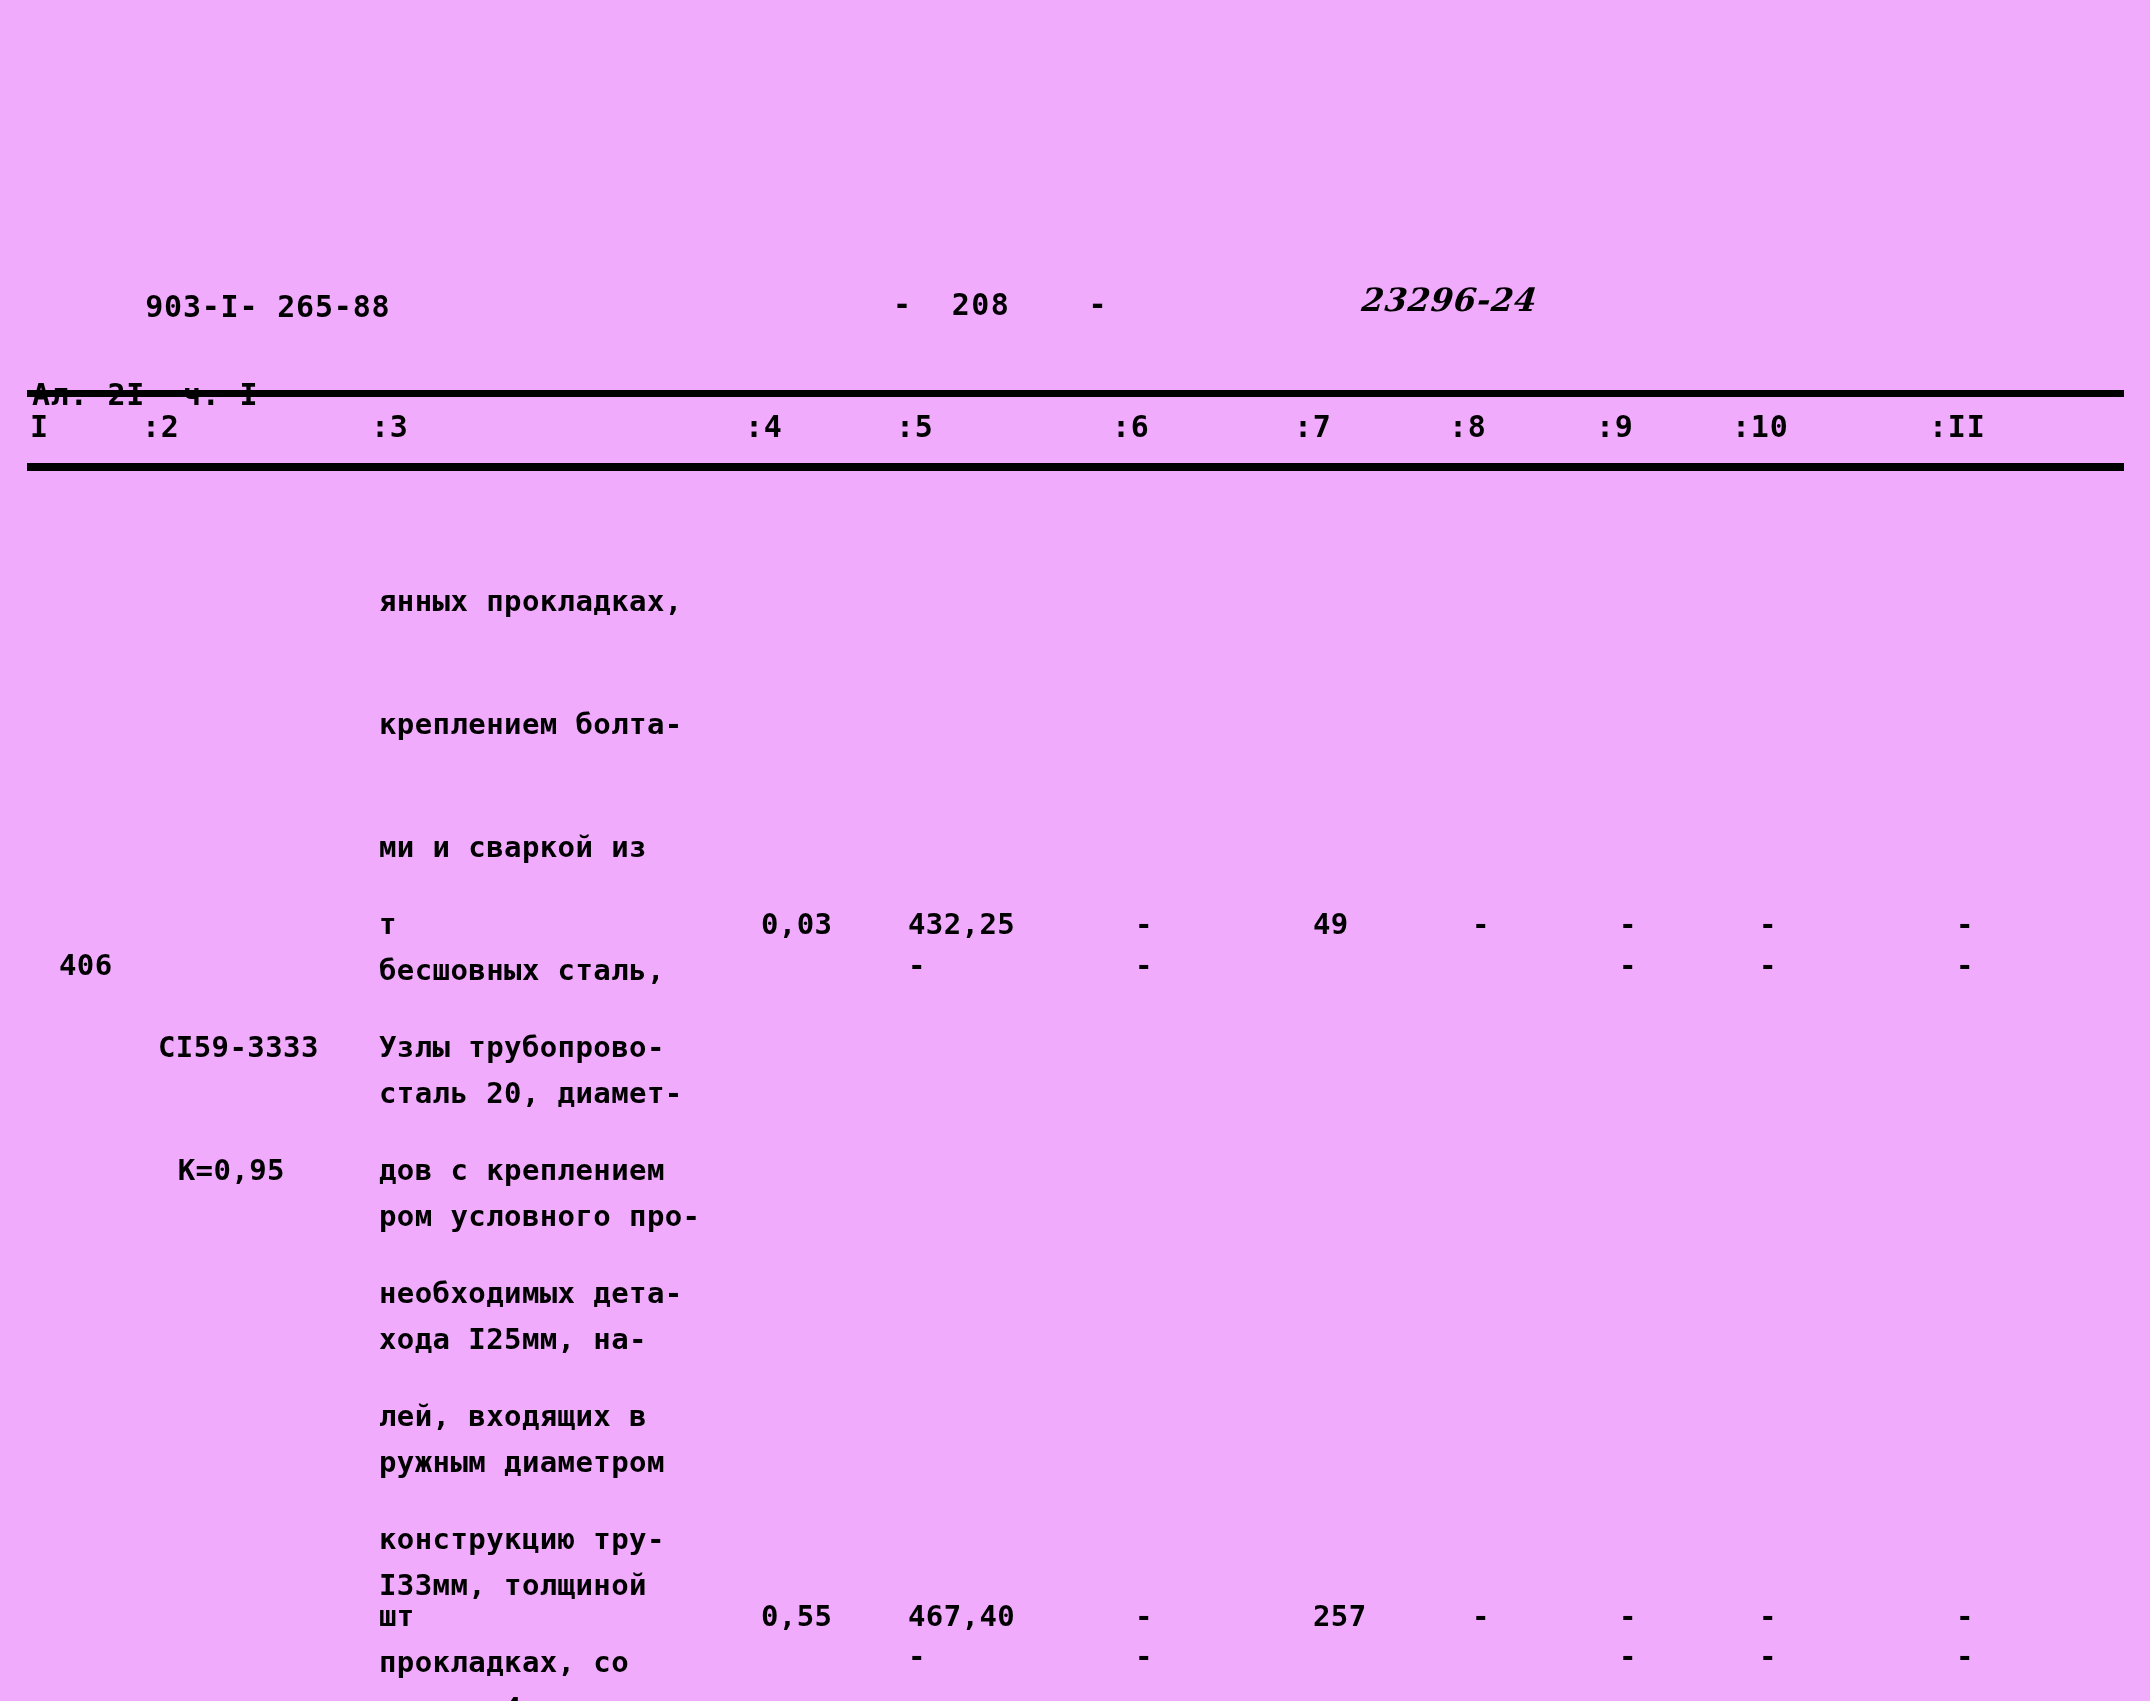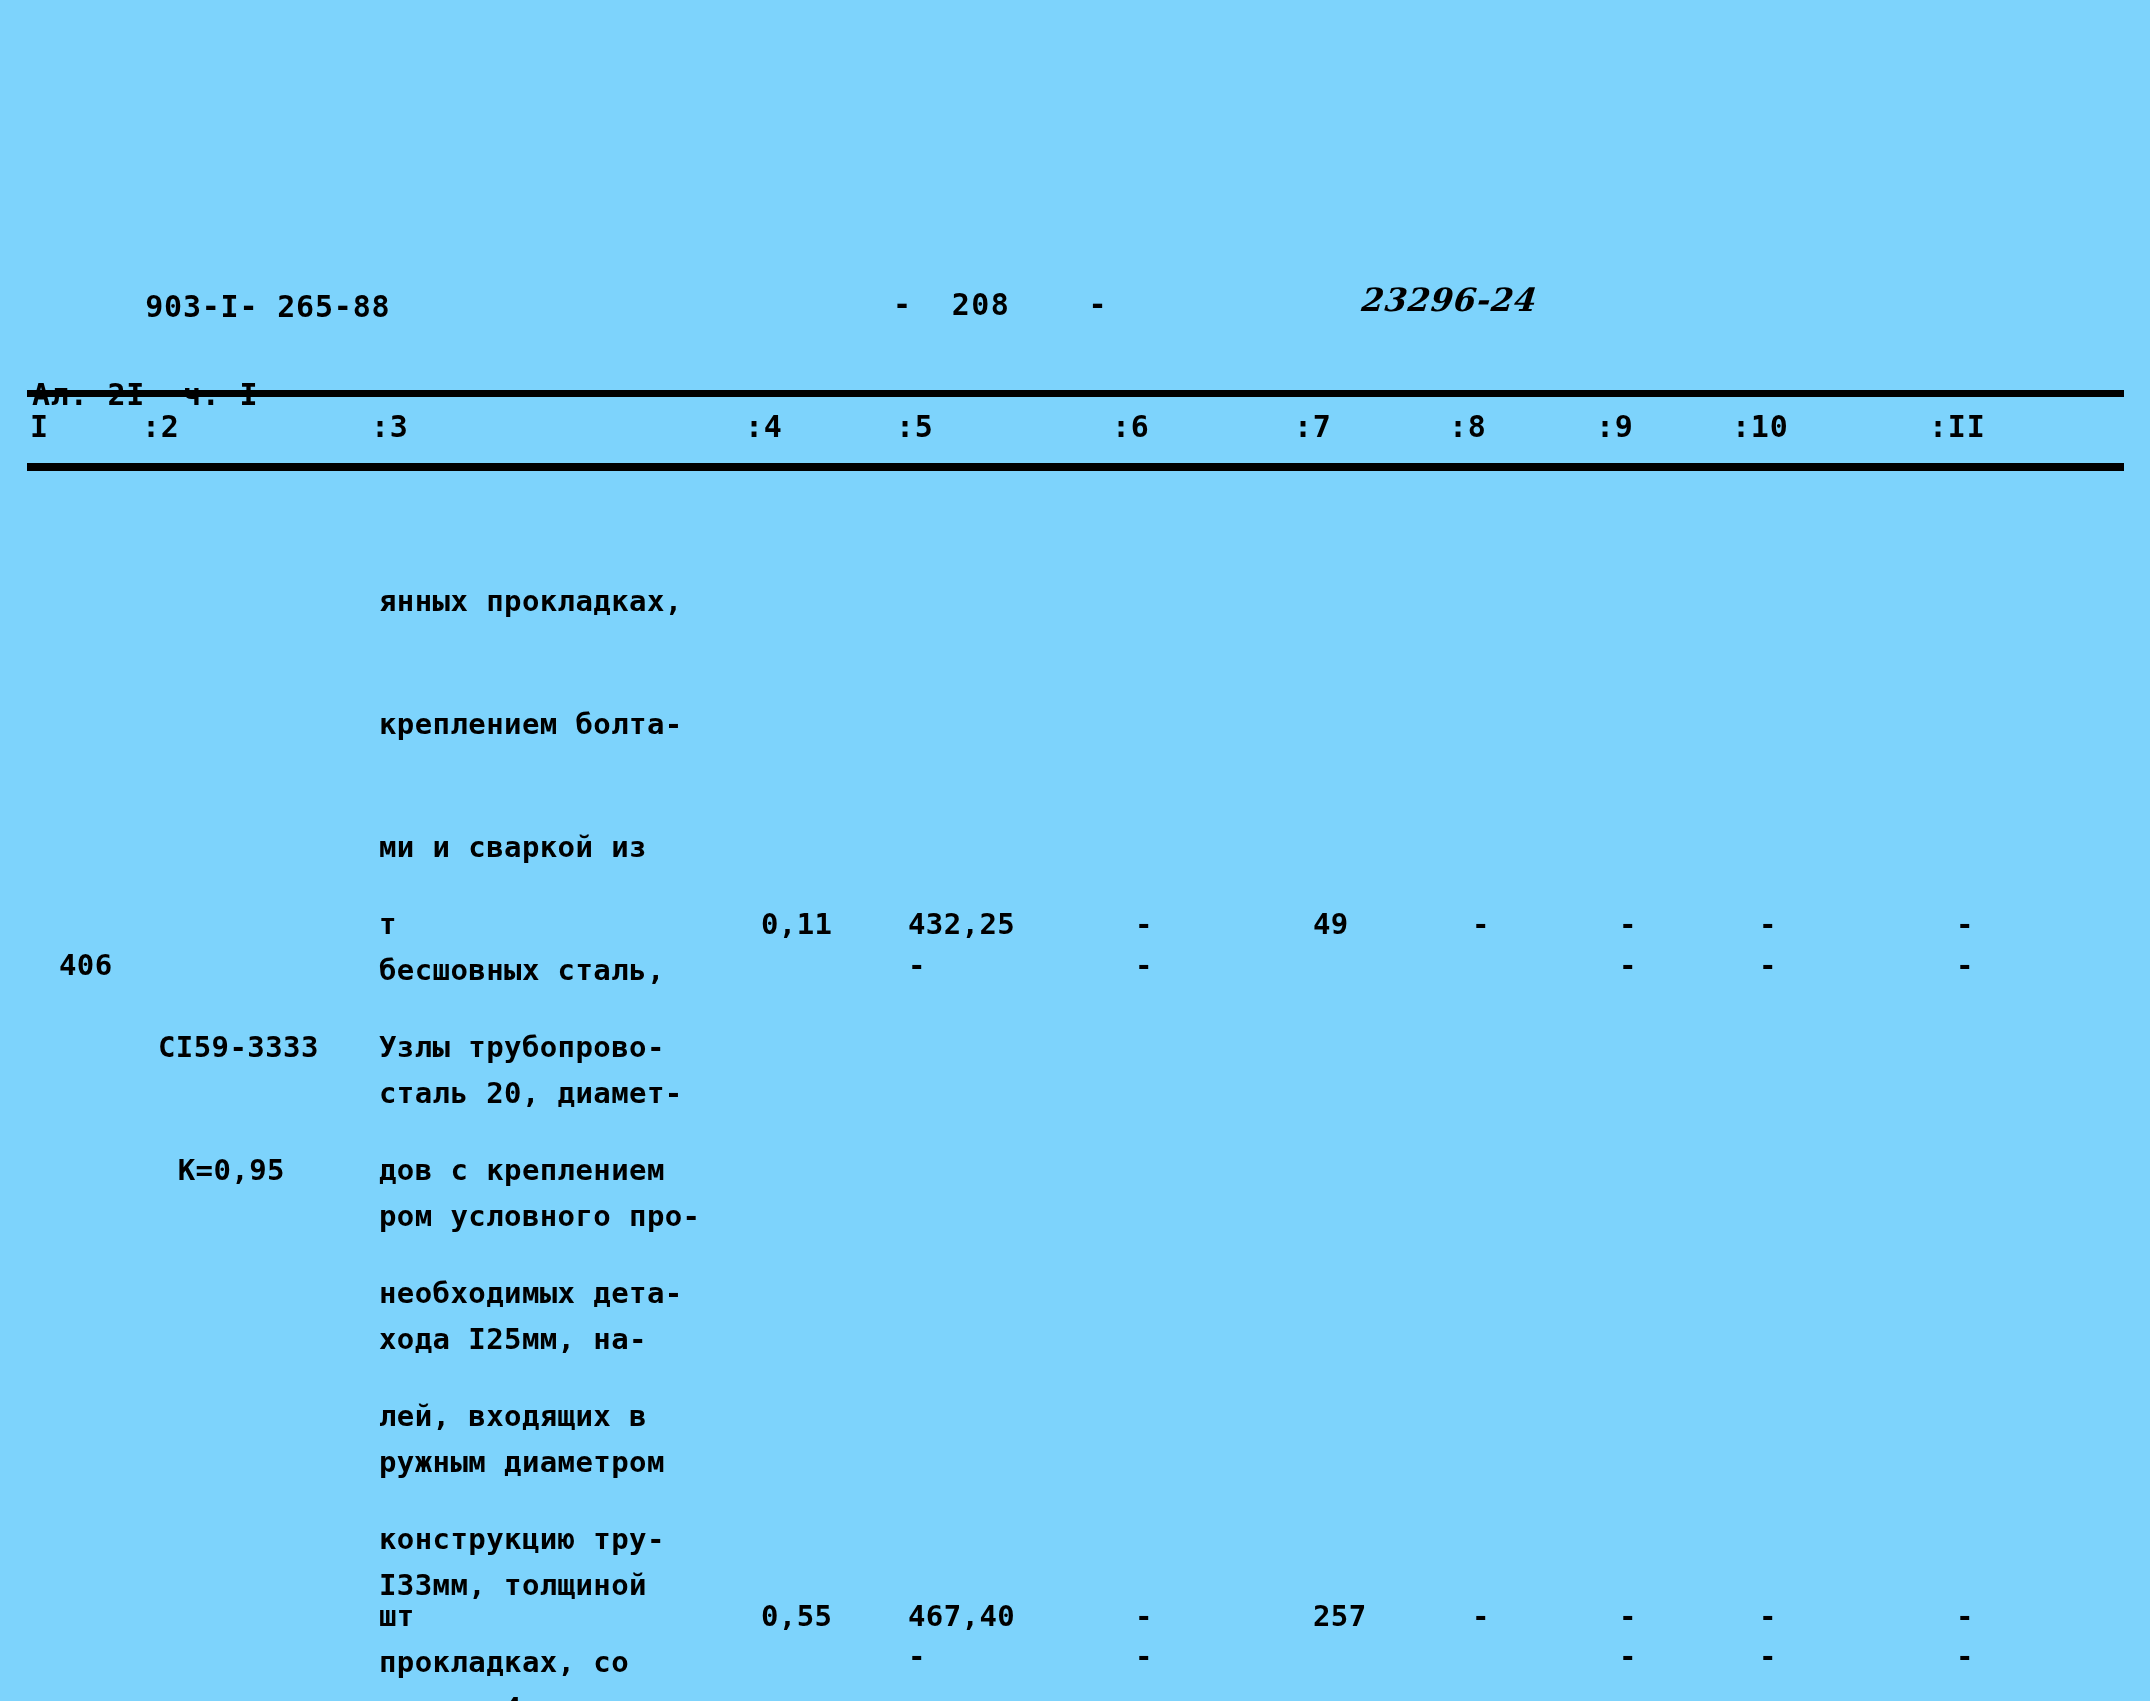--- a/index.html
+++ b/index.html
@@ -13,21 +13,21 @@
     position: relative;
     font-family: "DejaVu Sans Mono", "Liberation Mono", monospace;
     color: #000000;
     overflow: hidden;
   }
 
   
   #page {
     position: absolute;
     inset: 0;
-    background: #7dd3fc;
+    background: #f0abfc;
   }
 
   
   #doc-header {
     position: absolute;
     left: 0; top: 0; right: 0;
     height: 378px;
   }
   #doc-id {
     position: absolute;
@@ -175,21 +175,21 @@
         <span>сталь 20, диамет-</span>
         <span>ром условного про-</span>
         <span>хода I25мм, на-</span>
         <span>ружным диаметром</span>
         <span>I33мм, толщиной</span>
         <span>стенки 4мм</span>
       </div>
 
       <div class="cell cell-unit" style="top:405px">т</div>
 
-      <div class="cell c4" style="top:405px">0,11</div>
+      <div class="cell c4" style="top:405px">0,03</div>
       <div class="cell c5" style="top:405px">432,25</div>
       <div class="cell c5" style="top:446px">-</div>
       <div class="cell c6" style="top:405px">-</div>
       <div class="cell c6" style="top:446px">-</div>
       <div class="cell c7" style="top:405px">49</div>
       <div class="cell c8" style="top:405px">-</div>
       <div class="cell c9" style="top:405px">-</div>
       <div class="cell c9" style="top:446px">-</div>
       <div class="cell c10" style="top:405px">-</div>
       <div class="cell c10" style="top:446px">-</div>

